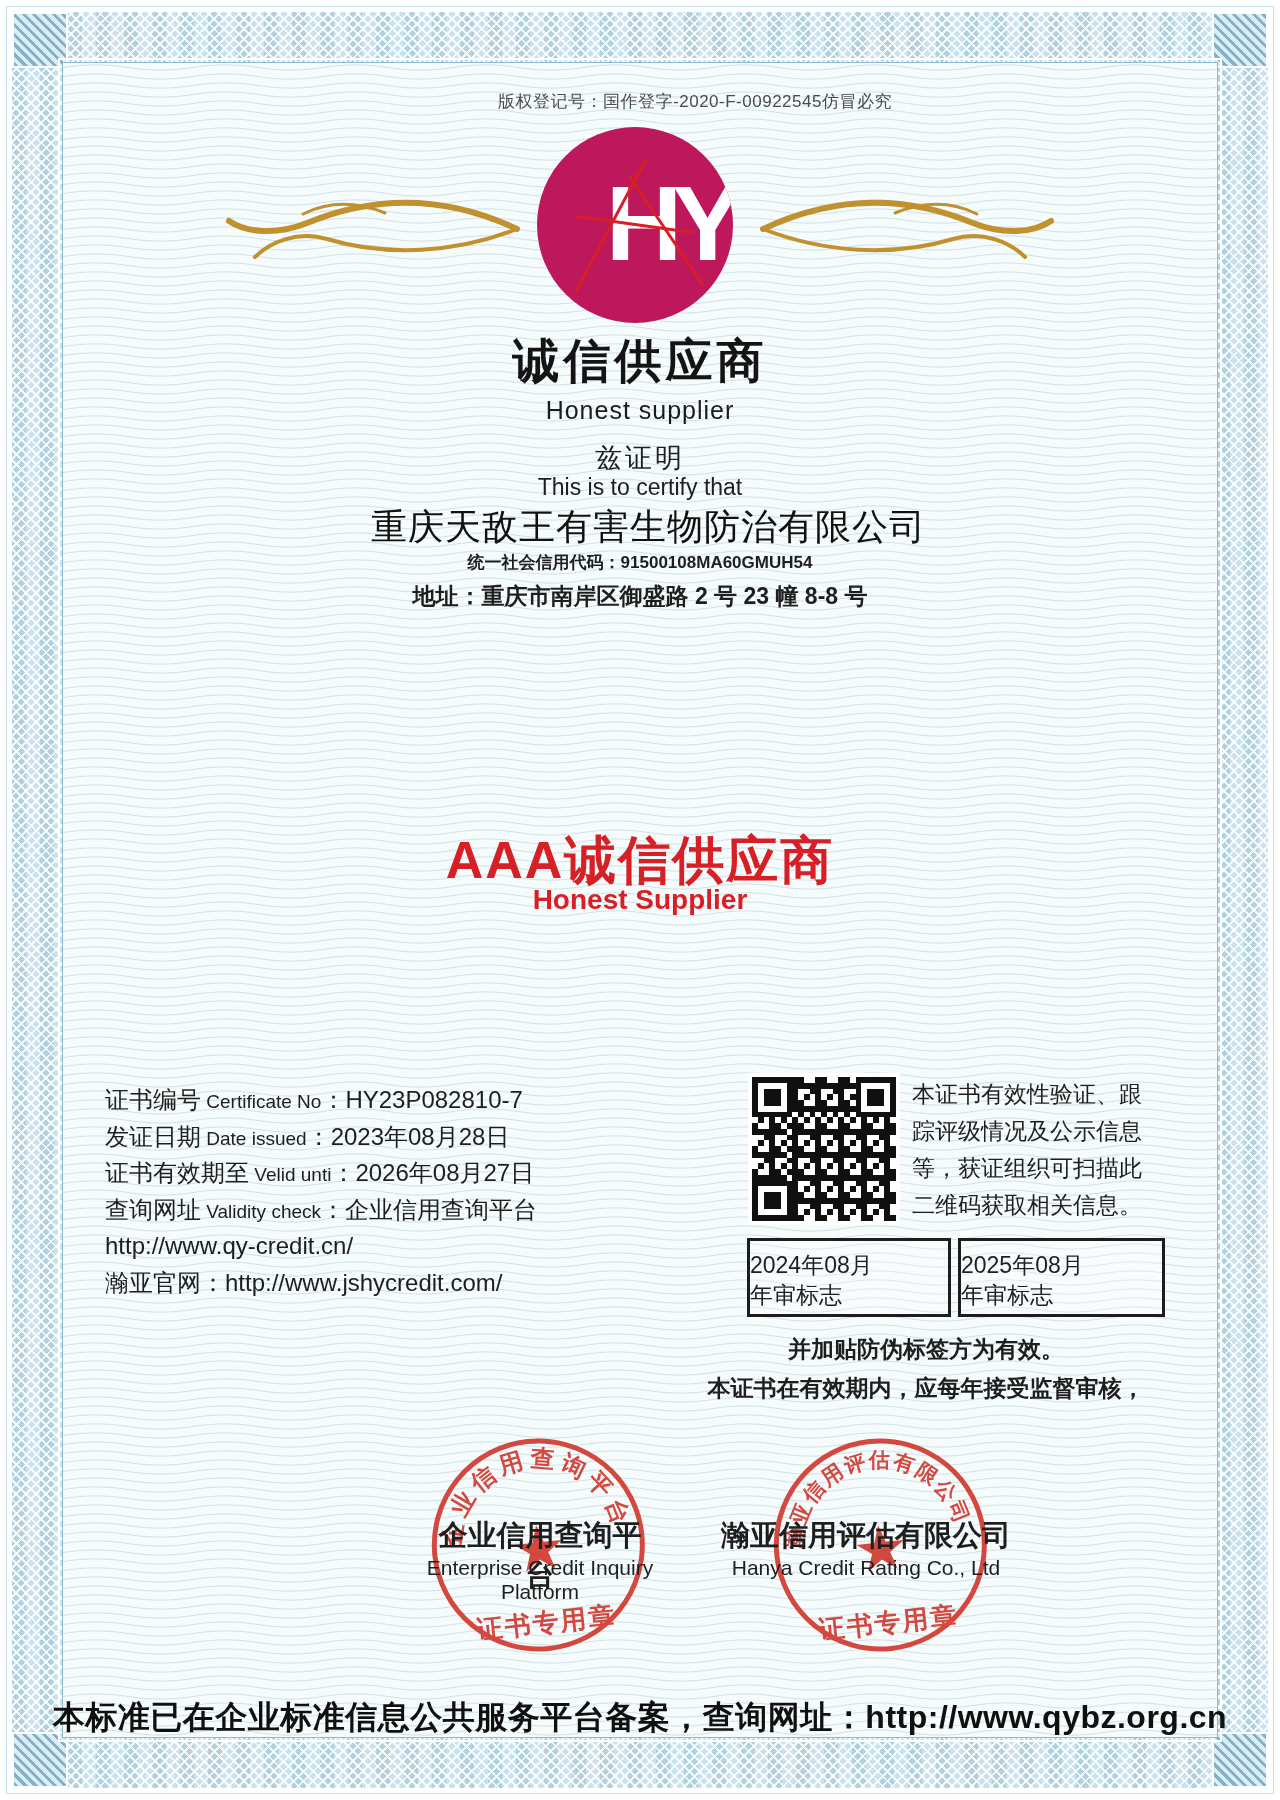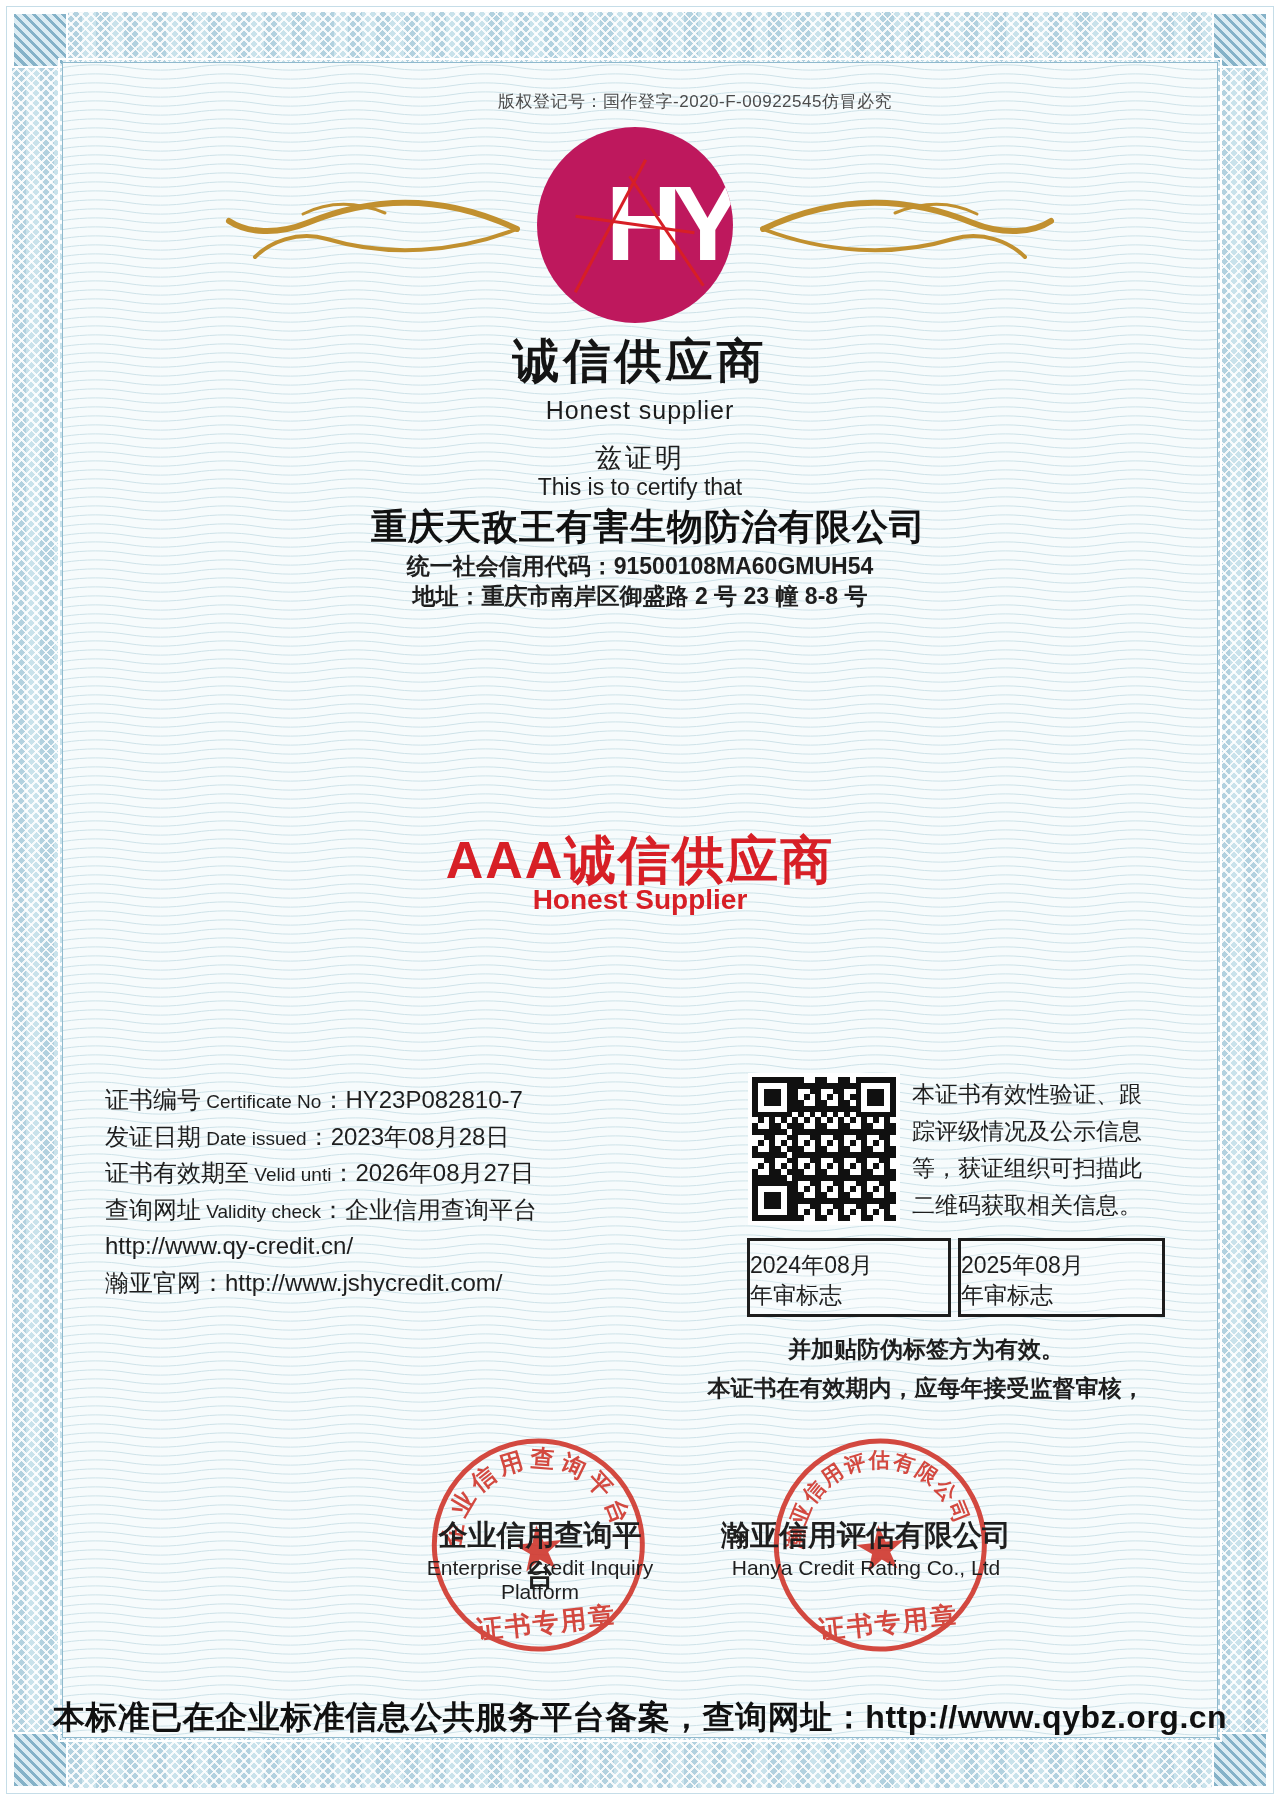--- a/index.html
+++ b/index.html
@@ -30,22 +30,22 @@
   .crack{position:absolute;background:#d71f26;}
   .crack.c1{width:3px;height:150px;left:72px;top:24px;transform:rotate(28deg);}
   .crack.c2{width:3px;height:132px;left:128px;top:38px;transform:rotate(-34deg);}
   .crack.c3{width:120px;height:3px;left:38px;top:96px;transform:rotate(8deg);}
   .flourish{top:183px;width:295px;height:92px;}
   .flourish.left{left:225px;} .flourish.right{left:760px;transform:scaleX(-1);}
   .title-cn{top:330px;font-size:47px;font-weight:600;letter-spacing:4px;color:#141414;}
   .title-en{top:396px;font-size:25px;color:#1b1b1b;letter-spacing:1px;}
   .certify-cn{top:440px;font-size:27px;letter-spacing:3px;}
   .certify-en{top:474px;font-size:23px;}
-  .company{top:503px;font-size:36px;font-weight:700;letter-spacing:1px;color:#111;padding-left:17px;}
-  .credit-line{top:551px;font-size:23px;font-weight:600;}
+  .company{top:503px;font-size:36px;font-weight:400;letter-spacing:1px;color:#111;padding-left:17px;}
+  .credit-line{top:551px;font-size:17px;font-weight:600;}
   .address-line{top:581px;font-size:23px;font-weight:600;}
   .rating-cn{top:826px;font-size:52px;font-weight:700;letter-spacing:2px;}
   .rating-en{top:884px;font-size:28px;font-weight:600;}
   
   .details{left:105px;top:1083px;width:560px;}
   .d-row{line-height:33.5px;white-space:nowrap;}
   .d-cn{font-size:24px;font-weight:500;}
   .d-en{font-size:19px;}
   .d-rest{font-size:24px;}
   

